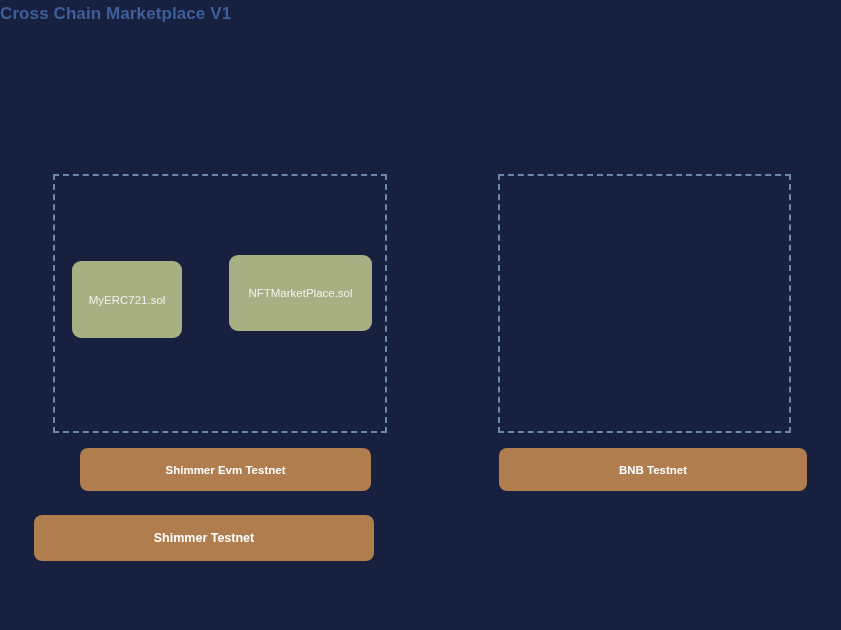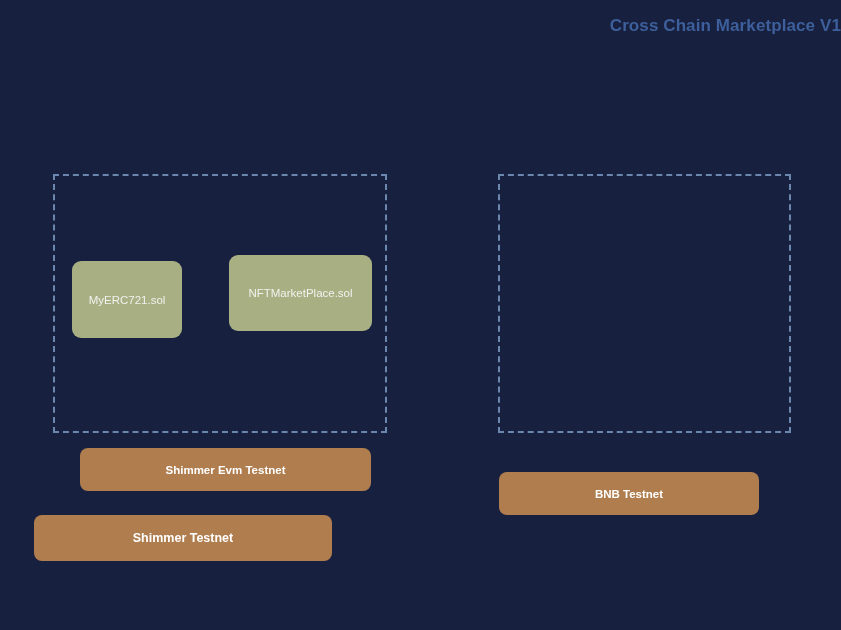--- a/index.html
+++ b/index.html
@@ -12,23 +12,23 @@
     background: #18203f;
     font-family: "Liberation Sans", sans-serif;
     overflow: hidden;
     position: relative;
   }
 
   
   #title-block {
     position: absolute;
     left: 0;
-    top: 12px;
+    top: 0;
     width: 841px;
-    text-align: right;
+    text-align: left;
     padding-top: 2px;
   }
   .title-line {
     display: block;
     color: #3d5f9b;
     font-weight: bold;
     font-size: 17px;
     line-height: 23px;
     letter-spacing: 0.1px;
   }
@@ -99,29 +99,28 @@
   #btn-shimmer-evm-testnet {
     left: 80px;
     top: 448px;
     width: 291px;
     height: 43px;
     font-size: 11.5px;
   }
   #btn-bnb-testnet {
     left: 499px;
     top: 448px;
-    width: 260px;
+    width: 308px;
     height: 43px;
     font-size: 11.5px;
-    margin-top: 24px;
   }
   #btn-shimmer-testnet {
     left: 34px;
     top: 515px;
-    width: 298px;
+    width: 340px;
     height: 46px;
     font-size: 12.5px;
   }
 </style>
 </head>
 <body>
 
 <div id="title-block">
   <span class="title-line">Cross Chain Marketplace V1</span>
 </div>

